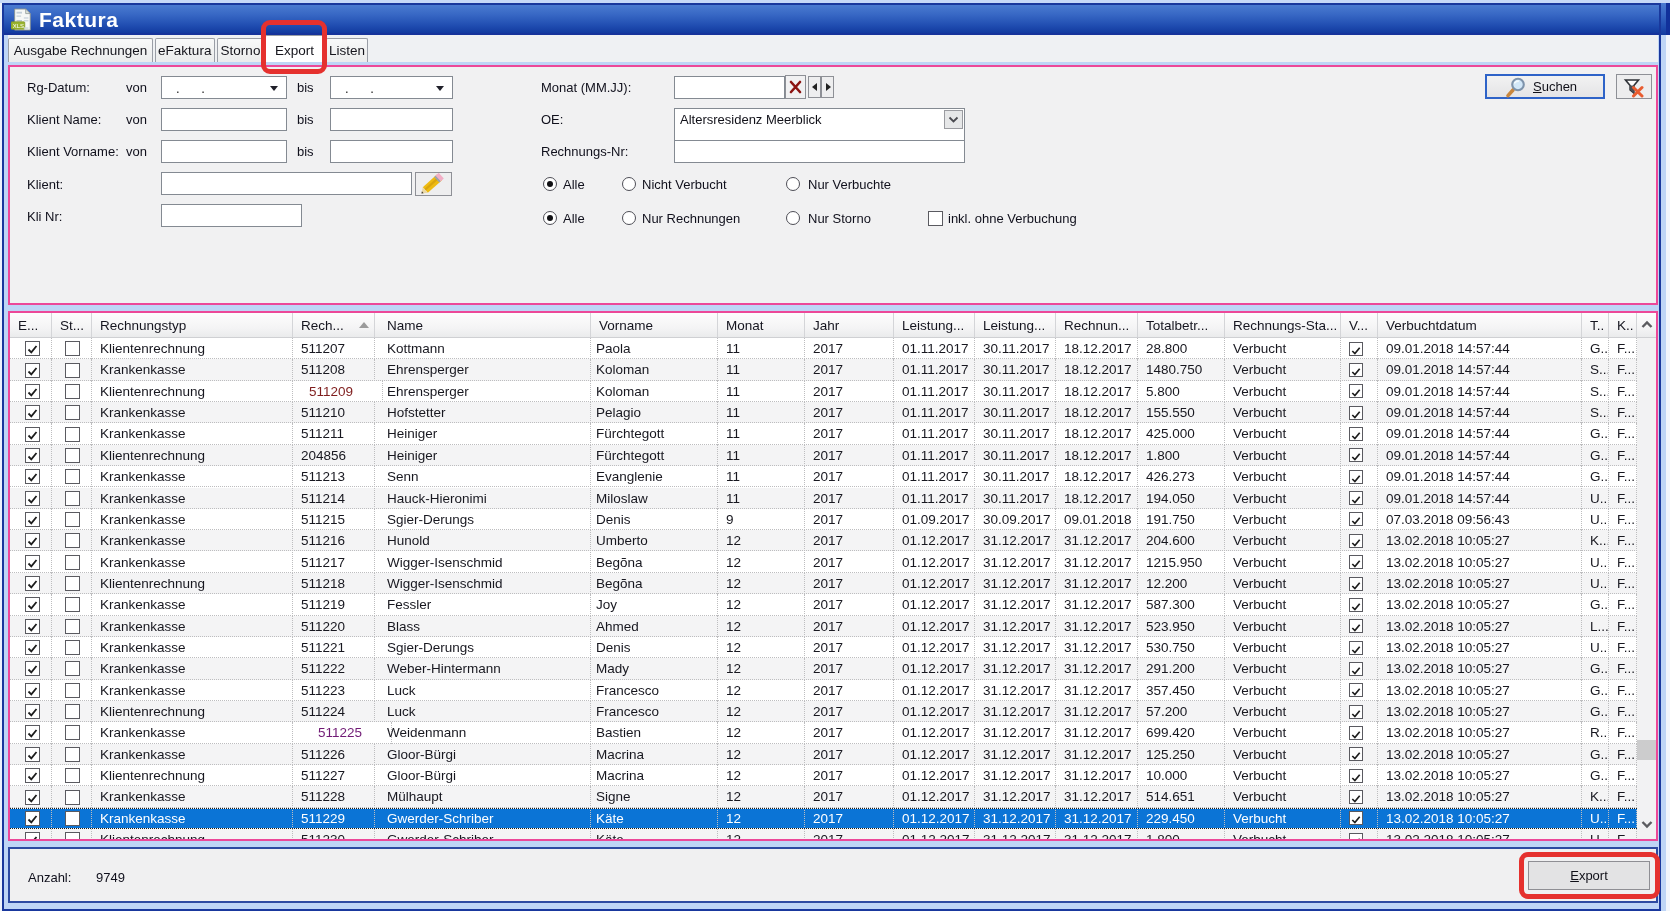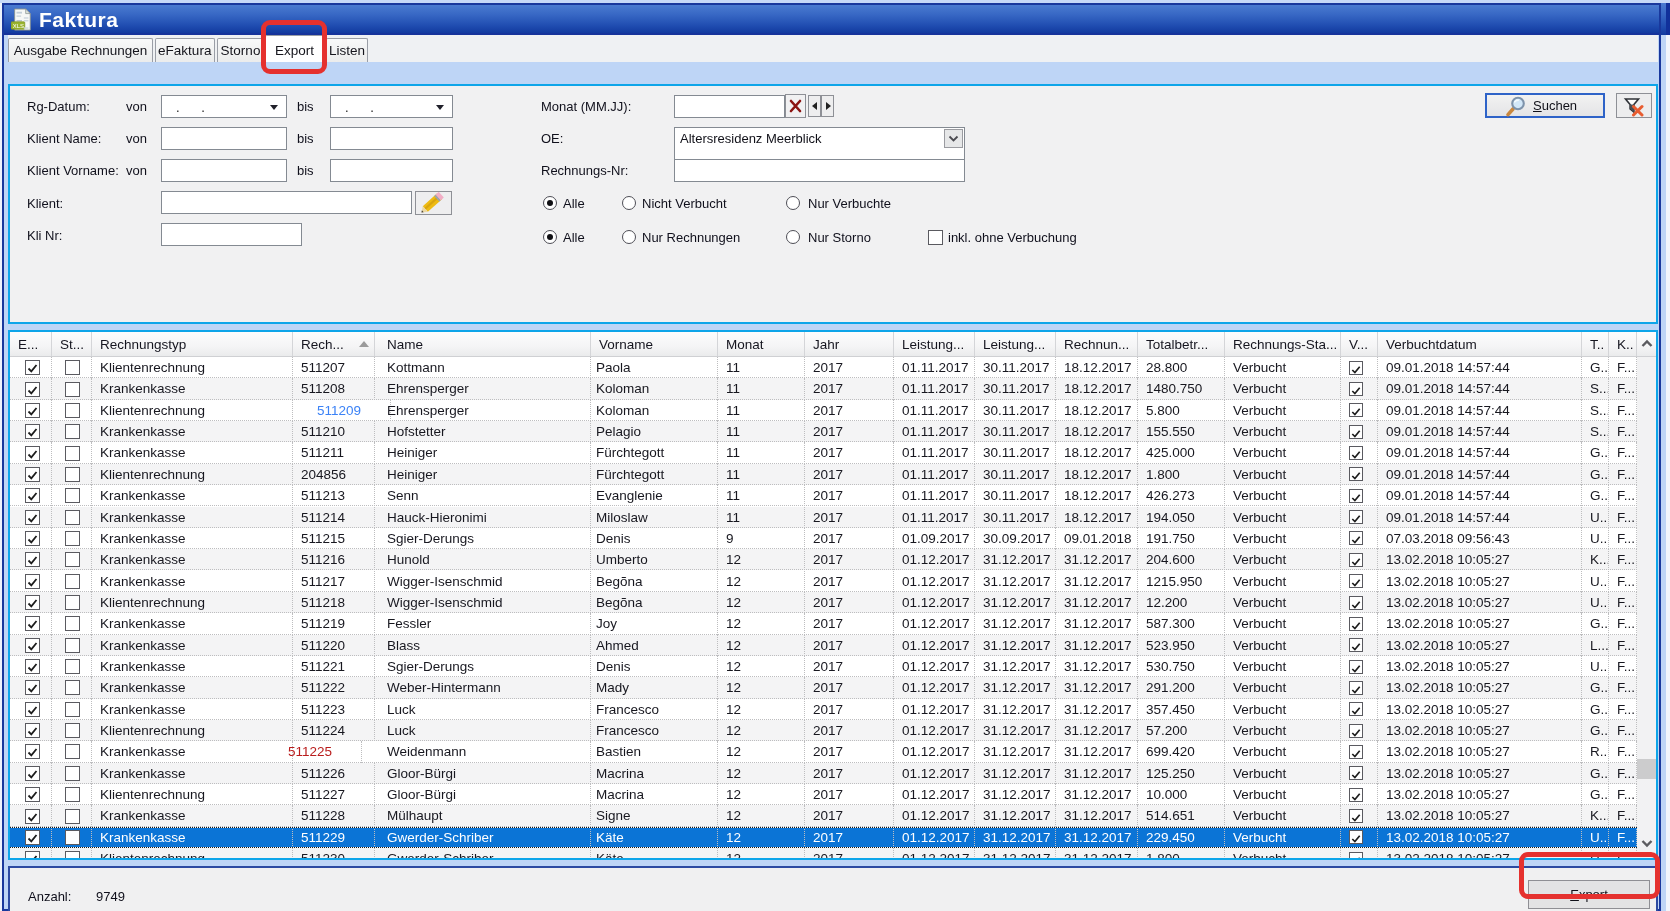--- a/index.html
+++ b/index.html
@@ -8,21 +8,21 @@
 .edge-tr1{position:absolute;left:1661px;top:3px;width:5px;height:32px;background:linear-gradient(#4a7bd0,#3767c4 35%,#1f4cb0 75%,#123a9f);}
 .edge-tr2{position:absolute;left:1666px;top:3px;width:4px;height:32px;background:#11309b;}
 .abs{position:absolute}
 .win{position:absolute;left:2px;top:3px;width:1659px;height:908px;border:2px solid #19389d;background:#bed5f6;}
 .title{position:absolute;left:0;top:0;width:100%;height:30px;background:linear-gradient(#4a7bd0,#3767c4 35%,#1f4cb0 75%,#123a9f);border-bottom:2px solid #16339b;}
 .title .txt{position:absolute;left:35px;top:3px;font-size:21px;font-weight:bold;color:#fff;letter-spacing:0.5px}
 .content{position:absolute;left:4px;top:30px;width:1650px;height:873px;background:#bed5f6;}
 .tabstrip{position:absolute;left:0;top:0;width:1650px;height:27px;background:#eff1f3;}
 .tab{position:absolute;top:3px;height:24px;background:linear-gradient(#f8f9f9,#ebecec);border:1px solid #9a9ea6;border-bottom:none;border-radius:2px 2px 0 0;font-size:13.5px;text-align:center;color:#15151c;padding-top:4px}
 .tab.active{top:0;height:27px;background:#fff;z-index:5;padding-top:7px}
-.panel{position:absolute;border:2px solid #0ea5e9;background:#f1f1f2;margin-top:19px;}
+.panel{position:absolute;border:2px solid #ec4899;background:#f1f1f2;}
 .lbl{position:absolute;font-size:13px;color:#10101c;white-space:nowrap}
 .inp{position:absolute;background:#fff;border:1px solid #848a92;}
 .btnface{position:absolute;background:#eeeeef;border:1px solid #8e9096;}
 .ddarrow{position:absolute;width:0;height:0;border-left:4.5px solid transparent;border-right:4.5px solid transparent;border-top:5.5px solid #20202a;}
 .radio{position:absolute;width:14px;height:14px;border:1px solid #4e4e56;border-radius:50%;background:#fff}
 .radio.sel::after{content:"";position:absolute;left:3px;top:3px;width:6px;height:6px;border-radius:50%;background:#101014}
 .cb{position:absolute;background:#fff;border:1px solid #5a5a60;}
 .hdrcell{position:absolute;top:0;height:25px;font-size:13.5px;color:#15151f;padding-top:5px;overflow:hidden;white-space:nowrap;border-right:1px solid #d4d5d8;background:linear-gradient(#fdfdfd,#f4f4f5 60%,#e9eaeb);}
 .gr{position:absolute;left:0;width:1627px;overflow:hidden;white-space:nowrap}
 .cell{position:absolute;top:0;height:100%;font-size:13.5px;padding:3px 0 0 8px;overflow:hidden;white-space:nowrap;border-right:1px dotted #bdbdbf}
@@ -214,21 +214,21 @@
           <div class="cb" style="left:55.0px;top:3.2px;width:15px;height:15px"></div>
           <div class="cb" style="left:1339.0px;top:3.7px;width:14px;height:14px"><svg width="12" height="12" viewBox="0 0 13 13">
               <path d="M2.5 6.5 L5.3 9.3 L10.5 3" fill="none" stroke="#1c1c1c" stroke-width="1.8"></path>
             </svg></div>
           <div class="abs" style="left:0;bottom:0;width:1627px;height:1px;border-bottom:1px dotted #bdbdbf"></div>
         </div>
         <div class="gr" style="top:67.7px;height:21.35px;background:#ffffff">
           <div class="cell" style="left:0px;width:42px;padding-left:8px;color:#17171f"></div>
           <div class="cell" style="left:42px;width:40px;padding-left:8px;color:#17171f"></div>
           <div class="cell" style="left:82px;width:201px;padding-left:8px;color:#17171f">Klientenrechnung</div>
-          <div class="cell" style="left:299px;width:82px;padding-left:8px;color:#3b82f6">511209</div>
+          <div class="cell" style="left:291px;width:82px;padding-left:8px;color:#7f1d1d">511209</div>
           <div class="cell" style="left:365px;width:216px;padding-left:12px;color:#17171f">Ehrensperger</div>
           <div class="cell" style="left:581px;width:127px;padding-left:5px;color:#17171f">Koloman</div>
           <div class="cell" style="left:708px;width:87px;padding-left:8px;color:#17171f">11</div>
           <div class="cell" style="left:795px;width:89px;padding-left:8px;color:#17171f">2017</div>
           <div class="cell" style="left:884px;width:81px;padding-left:8px;color:#17171f">01.11.2017</div>
           <div class="cell" style="left:965px;width:81px;padding-left:8px;color:#17171f">30.11.2017</div>
           <div class="cell" style="left:1046px;width:82px;padding-left:8px;color:#17171f">18.12.2017</div>
           <div class="cell" style="left:1128px;width:87px;padding-left:8px;color:#17171f">5.800</div>
           <div class="cell" style="left:1215px;width:116px;padding-left:8px;color:#17171f">Verbucht</div>
           <div class="cell" style="left:1331px;width:37px;padding-left:8px;color:#17171f"></div>
@@ -646,21 +646,21 @@
           <div class="cb" style="left:55.0px;top:3.2px;width:15px;height:15px"></div>
           <div class="cb" style="left:1339.0px;top:3.7px;width:14px;height:14px"><svg width="12" height="12" viewBox="0 0 13 13">
               <path d="M2.5 6.5 L5.3 9.3 L10.5 3" fill="none" stroke="#1c1c1c" stroke-width="1.8"></path>
             </svg></div>
           <div class="abs" style="left:0;bottom:0;width:1627px;height:1px;border-bottom:1px dotted #bdbdbf"></div>
         </div>
         <div class="gr" style="top:409.3px;height:21.35px;background:#ffffff">
           <div class="cell" style="left:0px;width:42px;padding-left:8px;color:#17171f"></div>
           <div class="cell" style="left:42px;width:40px;padding-left:8px;color:#17171f"></div>
           <div class="cell" style="left:82px;width:201px;padding-left:8px;color:#17171f">Krankenkasse</div>
-          <div class="cell" style="left:270px;width:82px;padding-left:8px;color:#b91c1c">511225</div>
+          <div class="cell" style="left:300px;width:82px;padding-left:8px;color:#701a75">511225</div>
           <div class="cell" style="left:365px;width:216px;padding-left:12px;color:#17171f">Weidenmann</div>
           <div class="cell" style="left:581px;width:127px;padding-left:5px;color:#17171f">Bastien</div>
           <div class="cell" style="left:708px;width:87px;padding-left:8px;color:#17171f">12</div>
           <div class="cell" style="left:795px;width:89px;padding-left:8px;color:#17171f">2017</div>
           <div class="cell" style="left:884px;width:81px;padding-left:8px;color:#17171f">01.12.2017</div>
           <div class="cell" style="left:965px;width:81px;padding-left:8px;color:#17171f">31.12.2017</div>
           <div class="cell" style="left:1046px;width:82px;padding-left:8px;color:#17171f">31.12.2017</div>
           <div class="cell" style="left:1128px;width:87px;padding-left:8px;color:#17171f">699.420</div>
           <div class="cell" style="left:1215px;width:116px;padding-left:8px;color:#17171f">Verbucht</div>
           <div class="cell" style="left:1331px;width:37px;padding-left:8px;color:#17171f"></div>

